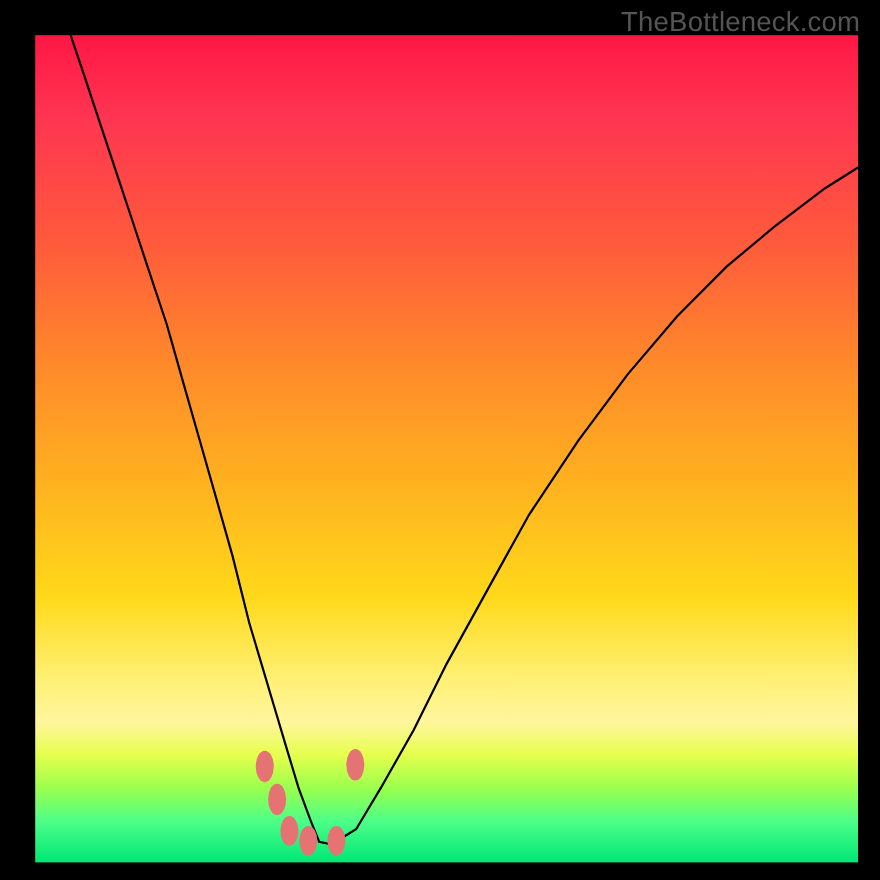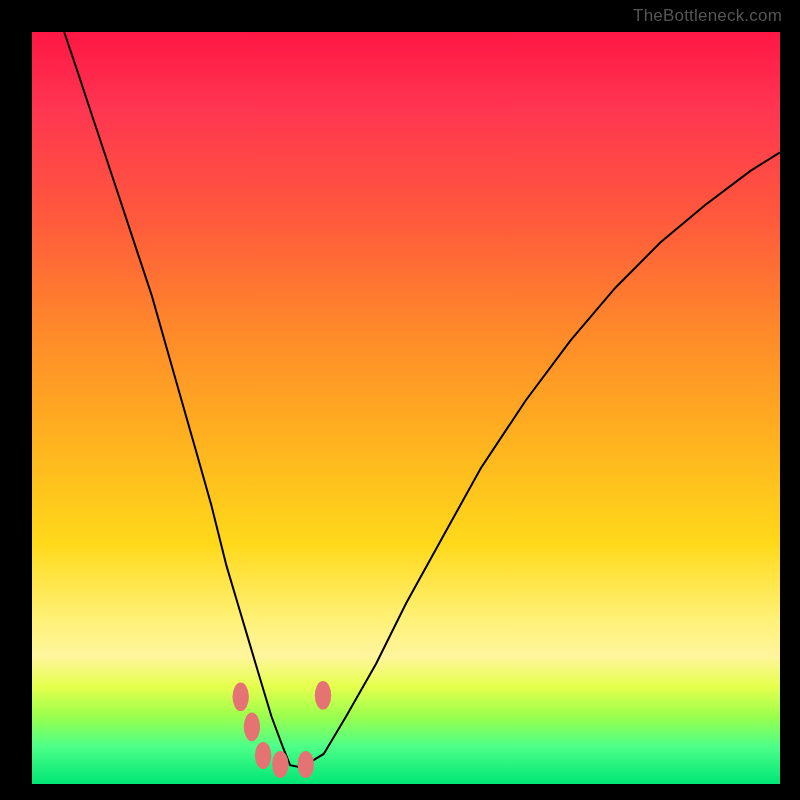--- a/index.html
+++ b/index.html
@@ -25,21 +25,21 @@
       #e6ff4d 87%,
       #9bff4d 91%,
       #4dff88 95%,
       #00e676 100%
     );
   }
   .watermark {
     position: absolute;
     top: 6px;
     right: 18px;
-    font-size: 17px;
+    font-size: 25px;
     color: #555;
     font-weight: 500;
     letter-spacing: 0.2px;
   }
   svg.curve {
     position: absolute;
     left: 0;
     top: 0;
     width: 800px;
     height: 800px;

